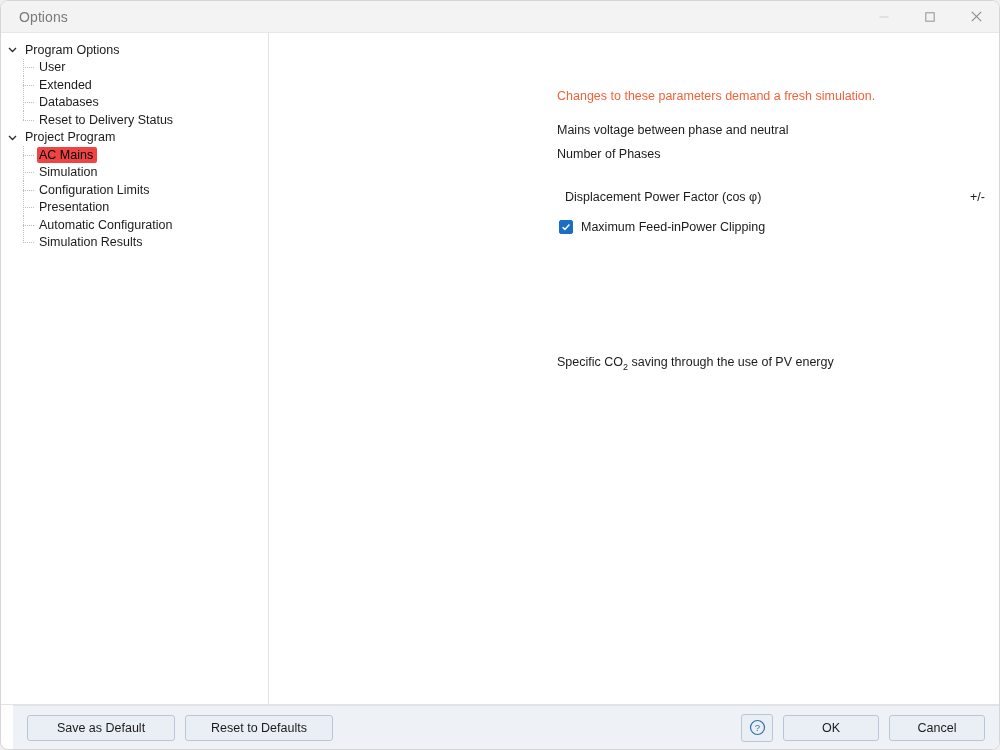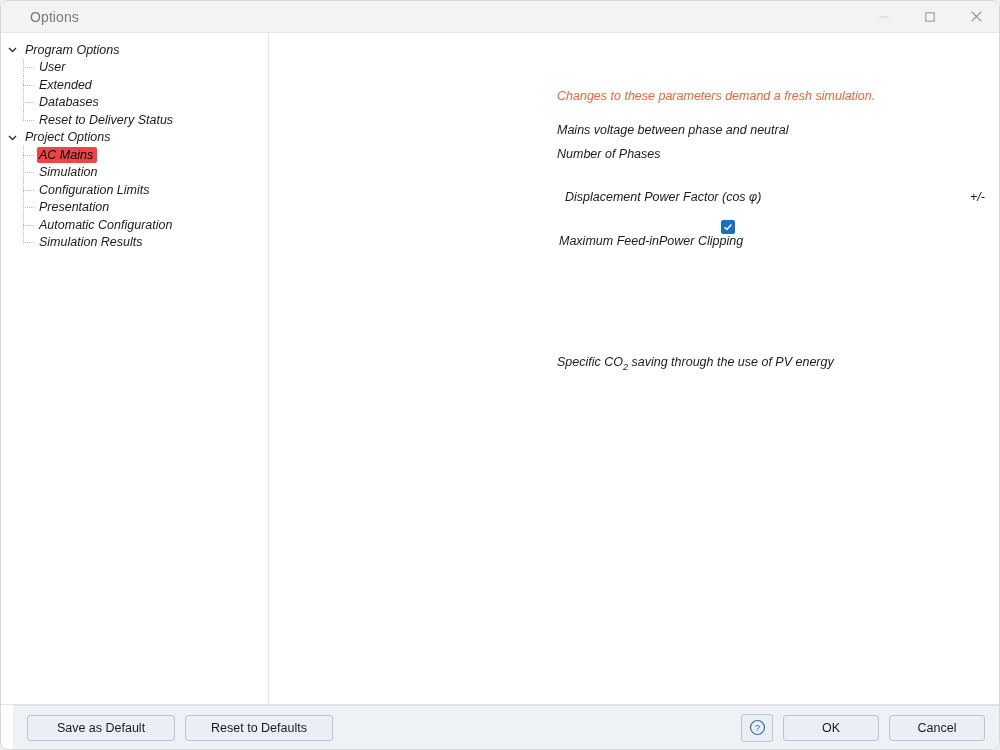--- a/index.html
+++ b/index.html
@@ -18,35 +18,33 @@
     overflow:hidden;
     display:flex;flex-direction:column;
   }
   
   .titlebar{
     height:31px;min-height:31px;
     background:#f3f3f3;
     display:flex;align-items:center;
     border-bottom:1px solid #e7e7e7;
     position:relative;
-    padding-left:11px;
   }
   .title-text{
     font-size:14px;color:#7a7a7a;margin-left:18px;letter-spacing:.1px;
   }
   .win-controls{margin-left:auto;display:flex;height:31px;}
   .win-btn{
     width:46px;height:31px;display:flex;align-items:center;justify-content:center;
   }
   .win-btn svg{display:block;}
   
   .body{
     flex:1;display:flex;background:#ffffff;position:relative;
     border-bottom:1px solid #e3e3e3;
-    font-style:italic;
   }
   .tree-pane{
     width:268px;min-width:268px;
     background:#ffffff;
     border-right:1px solid #e3e3e3;
     padding-top:8px;
     box-sizing:border-box;
     overflow:hidden;
   }
   .tree-row{
@@ -94,21 +92,21 @@
     position:absolute;font-size:12.5px;color:#1b1b1b;white-space:nowrap;
   }
   
   .combo{
     position:absolute;width:86px;height:22px;
     border:1px solid #c3c3c3;background:#efefef;
     box-sizing:border-box;display:flex;align-items:center;
     border-radius:1px;
   }
   
-  .chk-row{position:absolute;display:flex;align-items:flex-end;flex-direction:column;}
+  .chk-row{position:absolute;display:flex;align-items:flex-end;}
   .chk{
     width:14px;height:14px;background:#1a6fc4;border:1px solid #1a6fc4;
     border-radius:2px;box-sizing:border-box;
     display:flex;align-items:center;justify-content:center;
     margin-right:8px;
   }
   .chk svg{display:block;}
   .chk-lbl{font-size:12.5px;color:#1b1b1b;white-space:nowrap;}
   
   .footer{
@@ -195,21 +193,21 @@
         <span class="dashes last"></span>
         <span class="tree-label">Reset to Delivery Status</span>
       </div>
 
       <div class="tree-row tree-root">
         <span class="tw-chev">
           <svg width="11" height="11" viewBox="0 0 11 11">
             <polyline points="2,4 5.5,7.5 9,4" fill="none" stroke="#2b2b2b" stroke-width="1.3"></polyline>
           </svg>
         </span>
-        <span class="tree-label">Project Options</span>
+        <span class="tree-label">Project Program</span>
       </div>
 
       <div class="tree-row tree-child selected">
         <span class="dashes"></span>
         <span class="tree-label">AC Mains</span>
       </div>
       <div class="tree-row tree-child">
         <span class="dashes"></span>
         <span class="tree-label">Simulation</span>
       </div>

